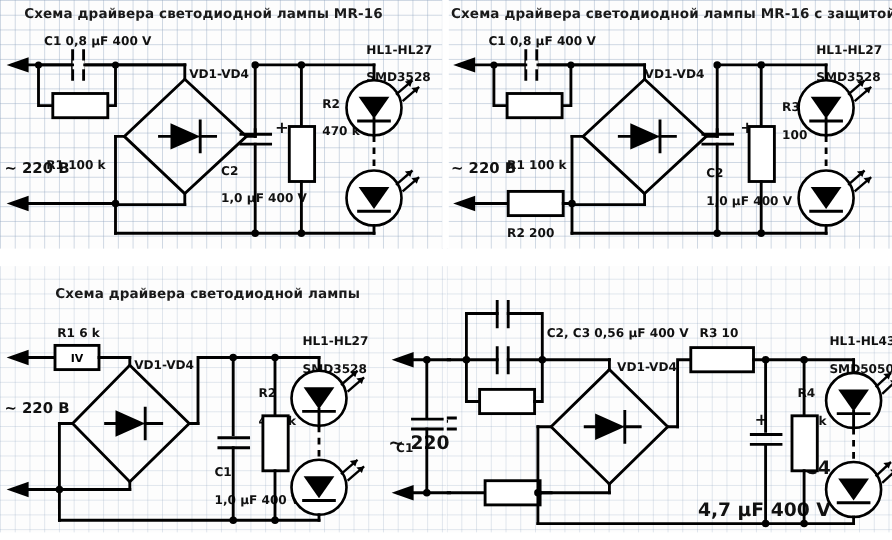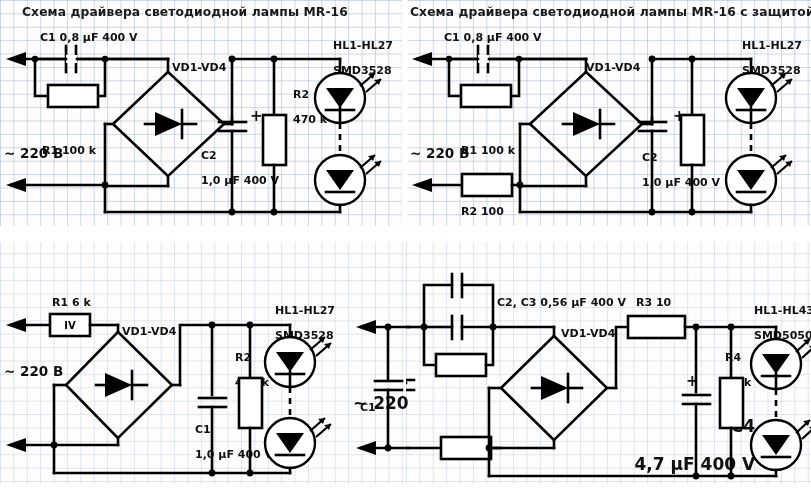--- a/index.html
+++ b/index.html
@@ -143,26 +143,30 @@
     </svg>
   </div>
 
   <div class="quad" style="left:406px;top:0px;width:405px;height:228px;">
     <div class="grid"></div>
 
     <div class="ttl" style="left:4px;top:5px;font-size:12.3px;">Схема драйвера светодиодной лампы MR-16 с защитой</div>
 
     <div class="lbl" style="left:38px;top:32px;font-size:11px;">C1 0,8 µF 400 V</div>
     <div class="lbl" style="left:55px;top:145px;font-size:11px;">R1 100 k</div>
-    <div class="lbl" style="left:55px;top:206px;font-size:11px;">R2 100</div>
+    <div class="lbl" style="left:55px;top:206px;font-size:11px;">R2 200</div>
     <div class="lbl" style="left:4px;top:146px;font-size:13.5px;">~ 220 B</div>
     <div class="lbl" style="left:180px;top:62px;font-size:11px;">VD1-VD4</div>
     <div class="lbl" style="left:213px;top:140px;font-size:11px;">
       <span>C2</span><br>
       <span>1,0 µF 400 V</span>
+    </div>
+    <div class="lbl" style="left:282px;top:80px;font-size:11px;">
+      <span>R3</span><br>
+      <span>100</span>
     </div>
     <div class="lbl" style="left:313px;top:28px;font-size:11px;">
       <span>HL1-HL27</span><br>
       <span>SMD3528</span>
     </div>
     <div class="lbl" style="left:267px;top:108px;font-size:15px;">+</div>
 
     <svg class="svgwrap" width="405" height="228">
       <path class="wire" d="M12 59 H180"></path>
       <polygon class="blk" points="6,59 26,52 26,66"></polygon>
@@ -226,21 +230,21 @@
       <circle class="blk" cx="286" cy="59" r="3.4"></circle>
       <circle class="blk" cx="246" cy="212" r="3.4"></circle>
       <circle class="blk" cx="286" cy="212" r="3.4"></circle>
     </svg>
   </div>
 
   <div class="quad" style="left:0px;top:240px;width:406px;height:251px;">
     <div class="grid g2"></div>
 
     <div class="ttl" style="left:24px;top:5px;font-size:12.3px;line-height:1.25;">
-      <br>
+      <span>Схема драйвера светодиодной лампы</span><br>
     </div>
 
     <div class="lbl" style="left:52px;top:57px;font-size:11px;">R1 6 k</div>
     <div class="lbl" style="left:4px;top:124px;font-size:13.5px;">~ 220 B</div>
     <div class="lbl" style="left:122px;top:86px;font-size:11px;">VD1-VD4</div>
     <div class="lbl" style="left:172px;top:172px;font-size:11px;">
       <span>C1</span><br>
       <span>1,0 µF 400 V</span>
     </div>
     <div class="lbl" style="left:212px;top:100px;font-size:11px;">

